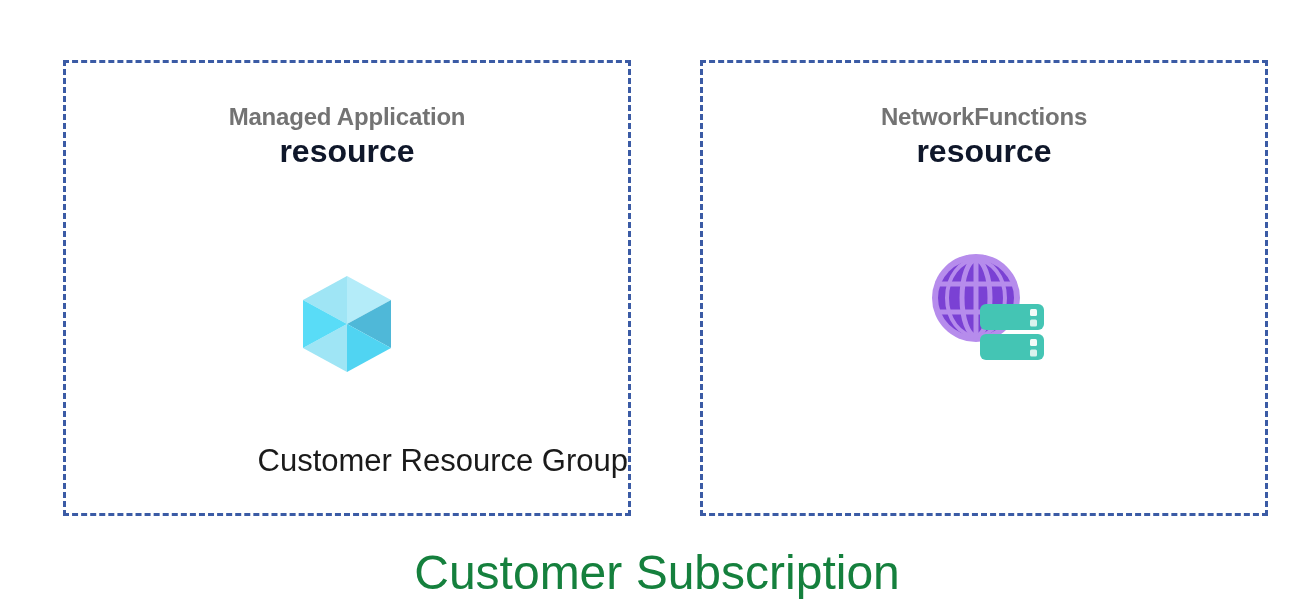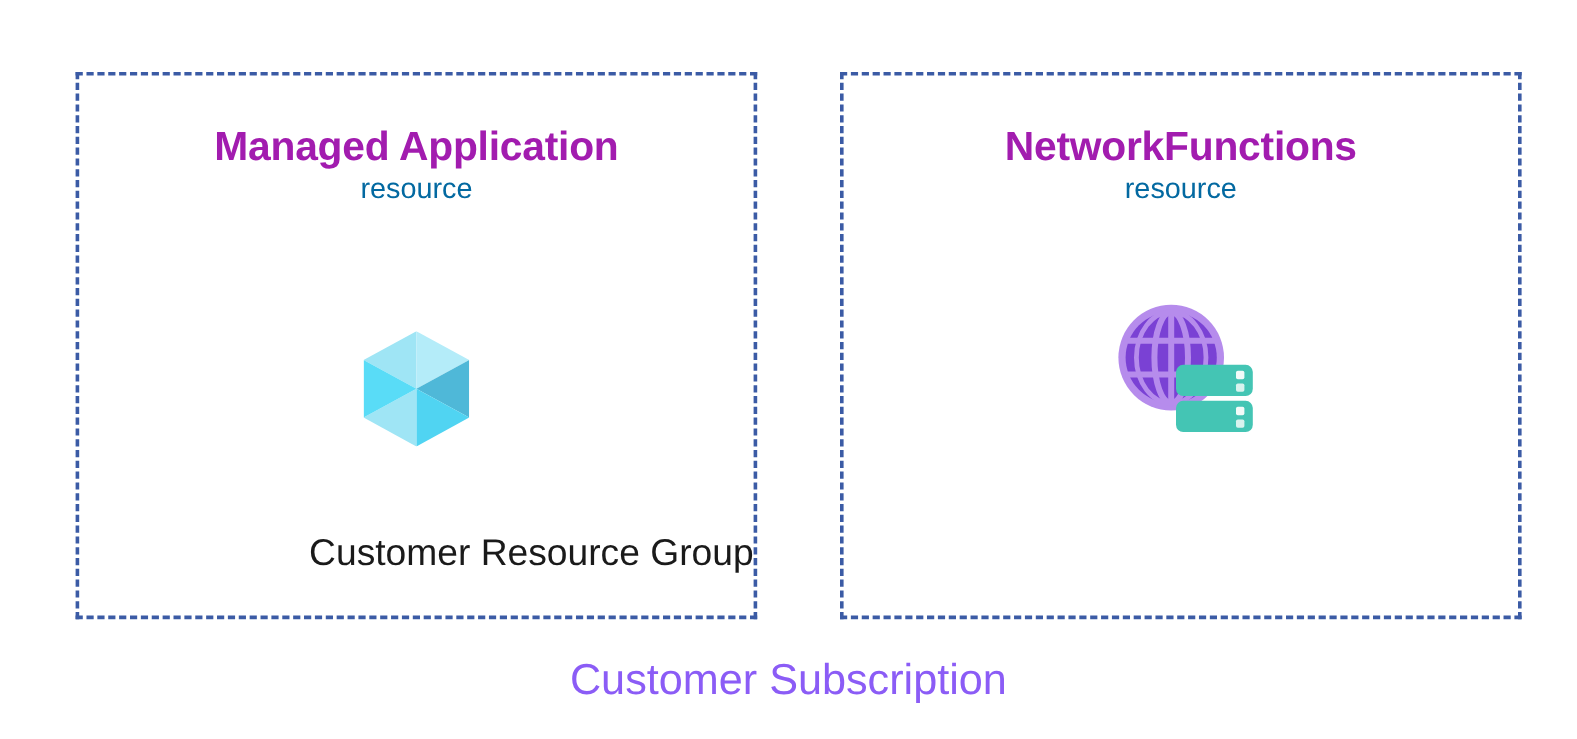--- a/index.html
+++ b/index.html
@@ -38,29 +38,29 @@
   .resource-heading {
     position: absolute;
     left: 0;
     width: 100%;
     text-align: center;
     line-height: 1.15;
   }
   .resource-name {
     display: block;
     font-weight: bold;
-    font-size: 34px;
+    font-size: 24px;
     letter-spacing: -0.2px;
-    color: #a21caf;
+    color: #737373;
   }
   .resource-kind {
     display: block;
-    font-weight: normal;
-    font-size: 24px;
-    color: #0369a1;
+    font-weight: bold;
+    font-size: 32px;
+    color: #0f172a;
     margin-top: 2px;
   }
   #heading-managed-application { top: 40px; }
   #heading-networkfunctions    { top: 40px; }
 
   
   .icon-holder {
     position: absolute;
     left: 0;
     width: 100%;
@@ -83,23 +83,23 @@
     color: #1a1a1a;
   }
 
   
   #subscription-caption {
     position: absolute;
     left: 0;
     top: 545px;
     width: 1314px;
     text-align: center;
-    font-size: 36px;
+    font-size: 48px;
     font-weight: normal;
-    color: #8b5cf6;
+    color: #15803d;
   }
 </style>
 </head>
 <body>
 
 <div id="diagram">
 
   <div class="group-box" id="box-customer-rg">
 
     <div class="resource-heading" id="heading-managed-application">

